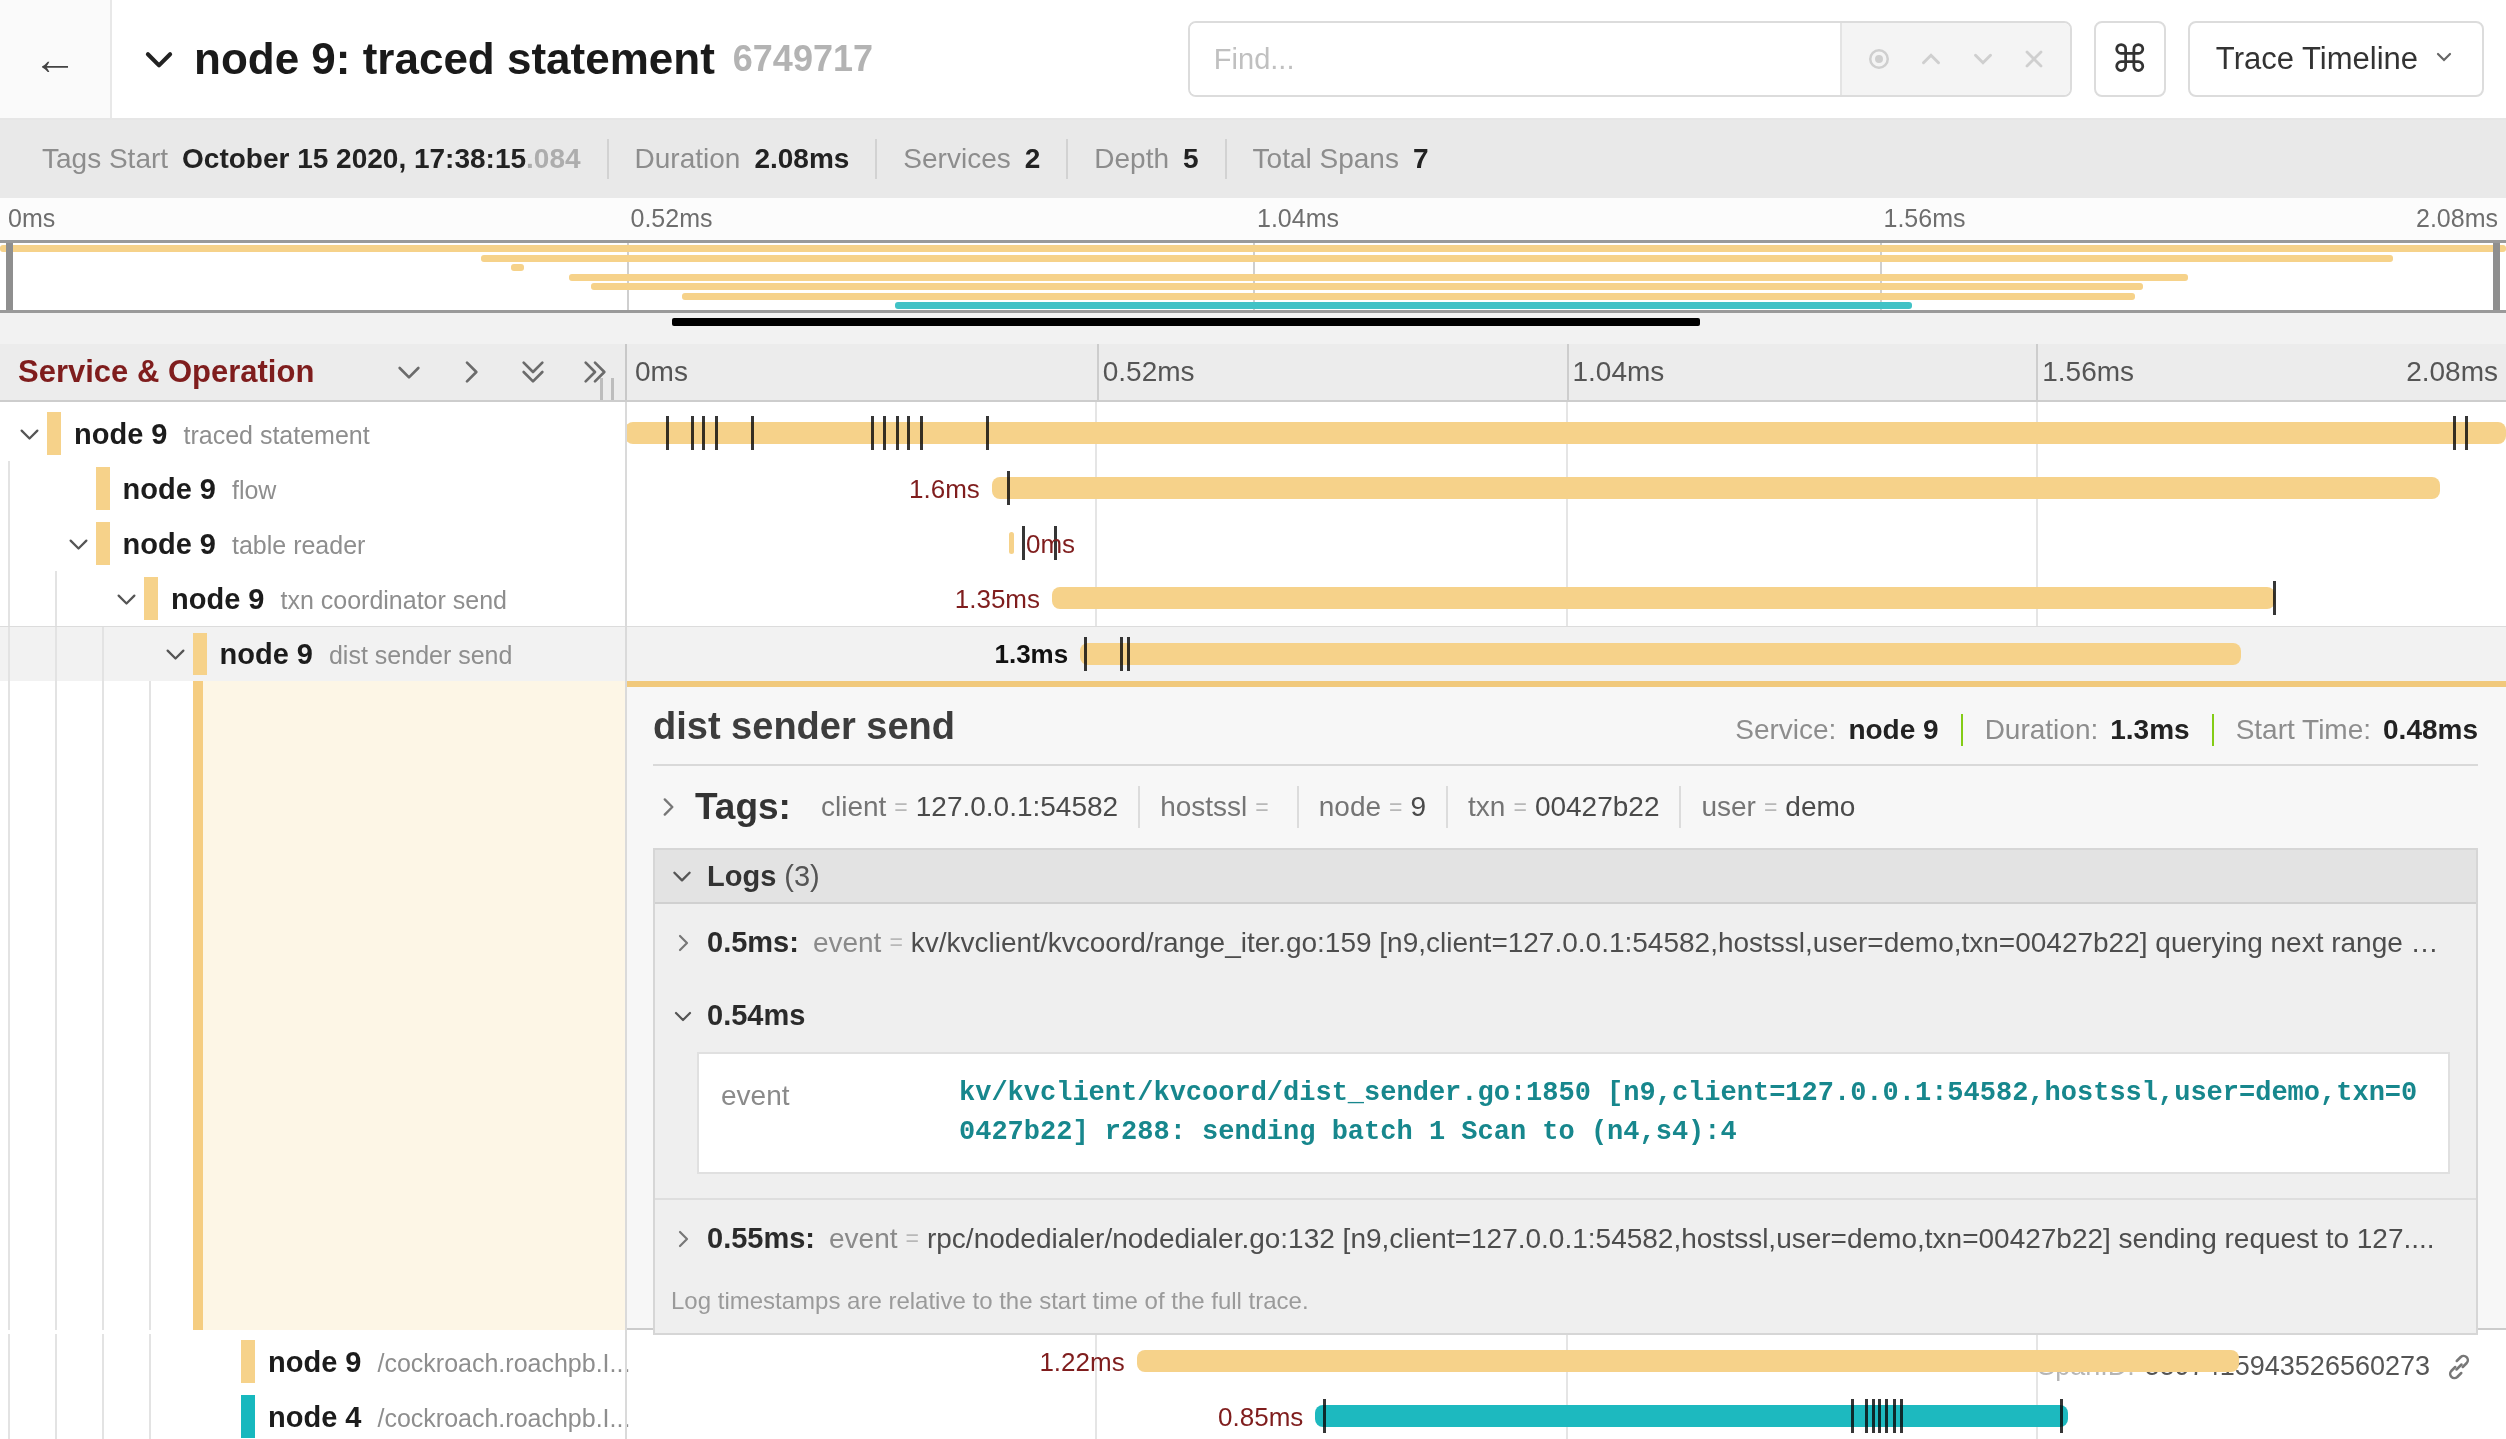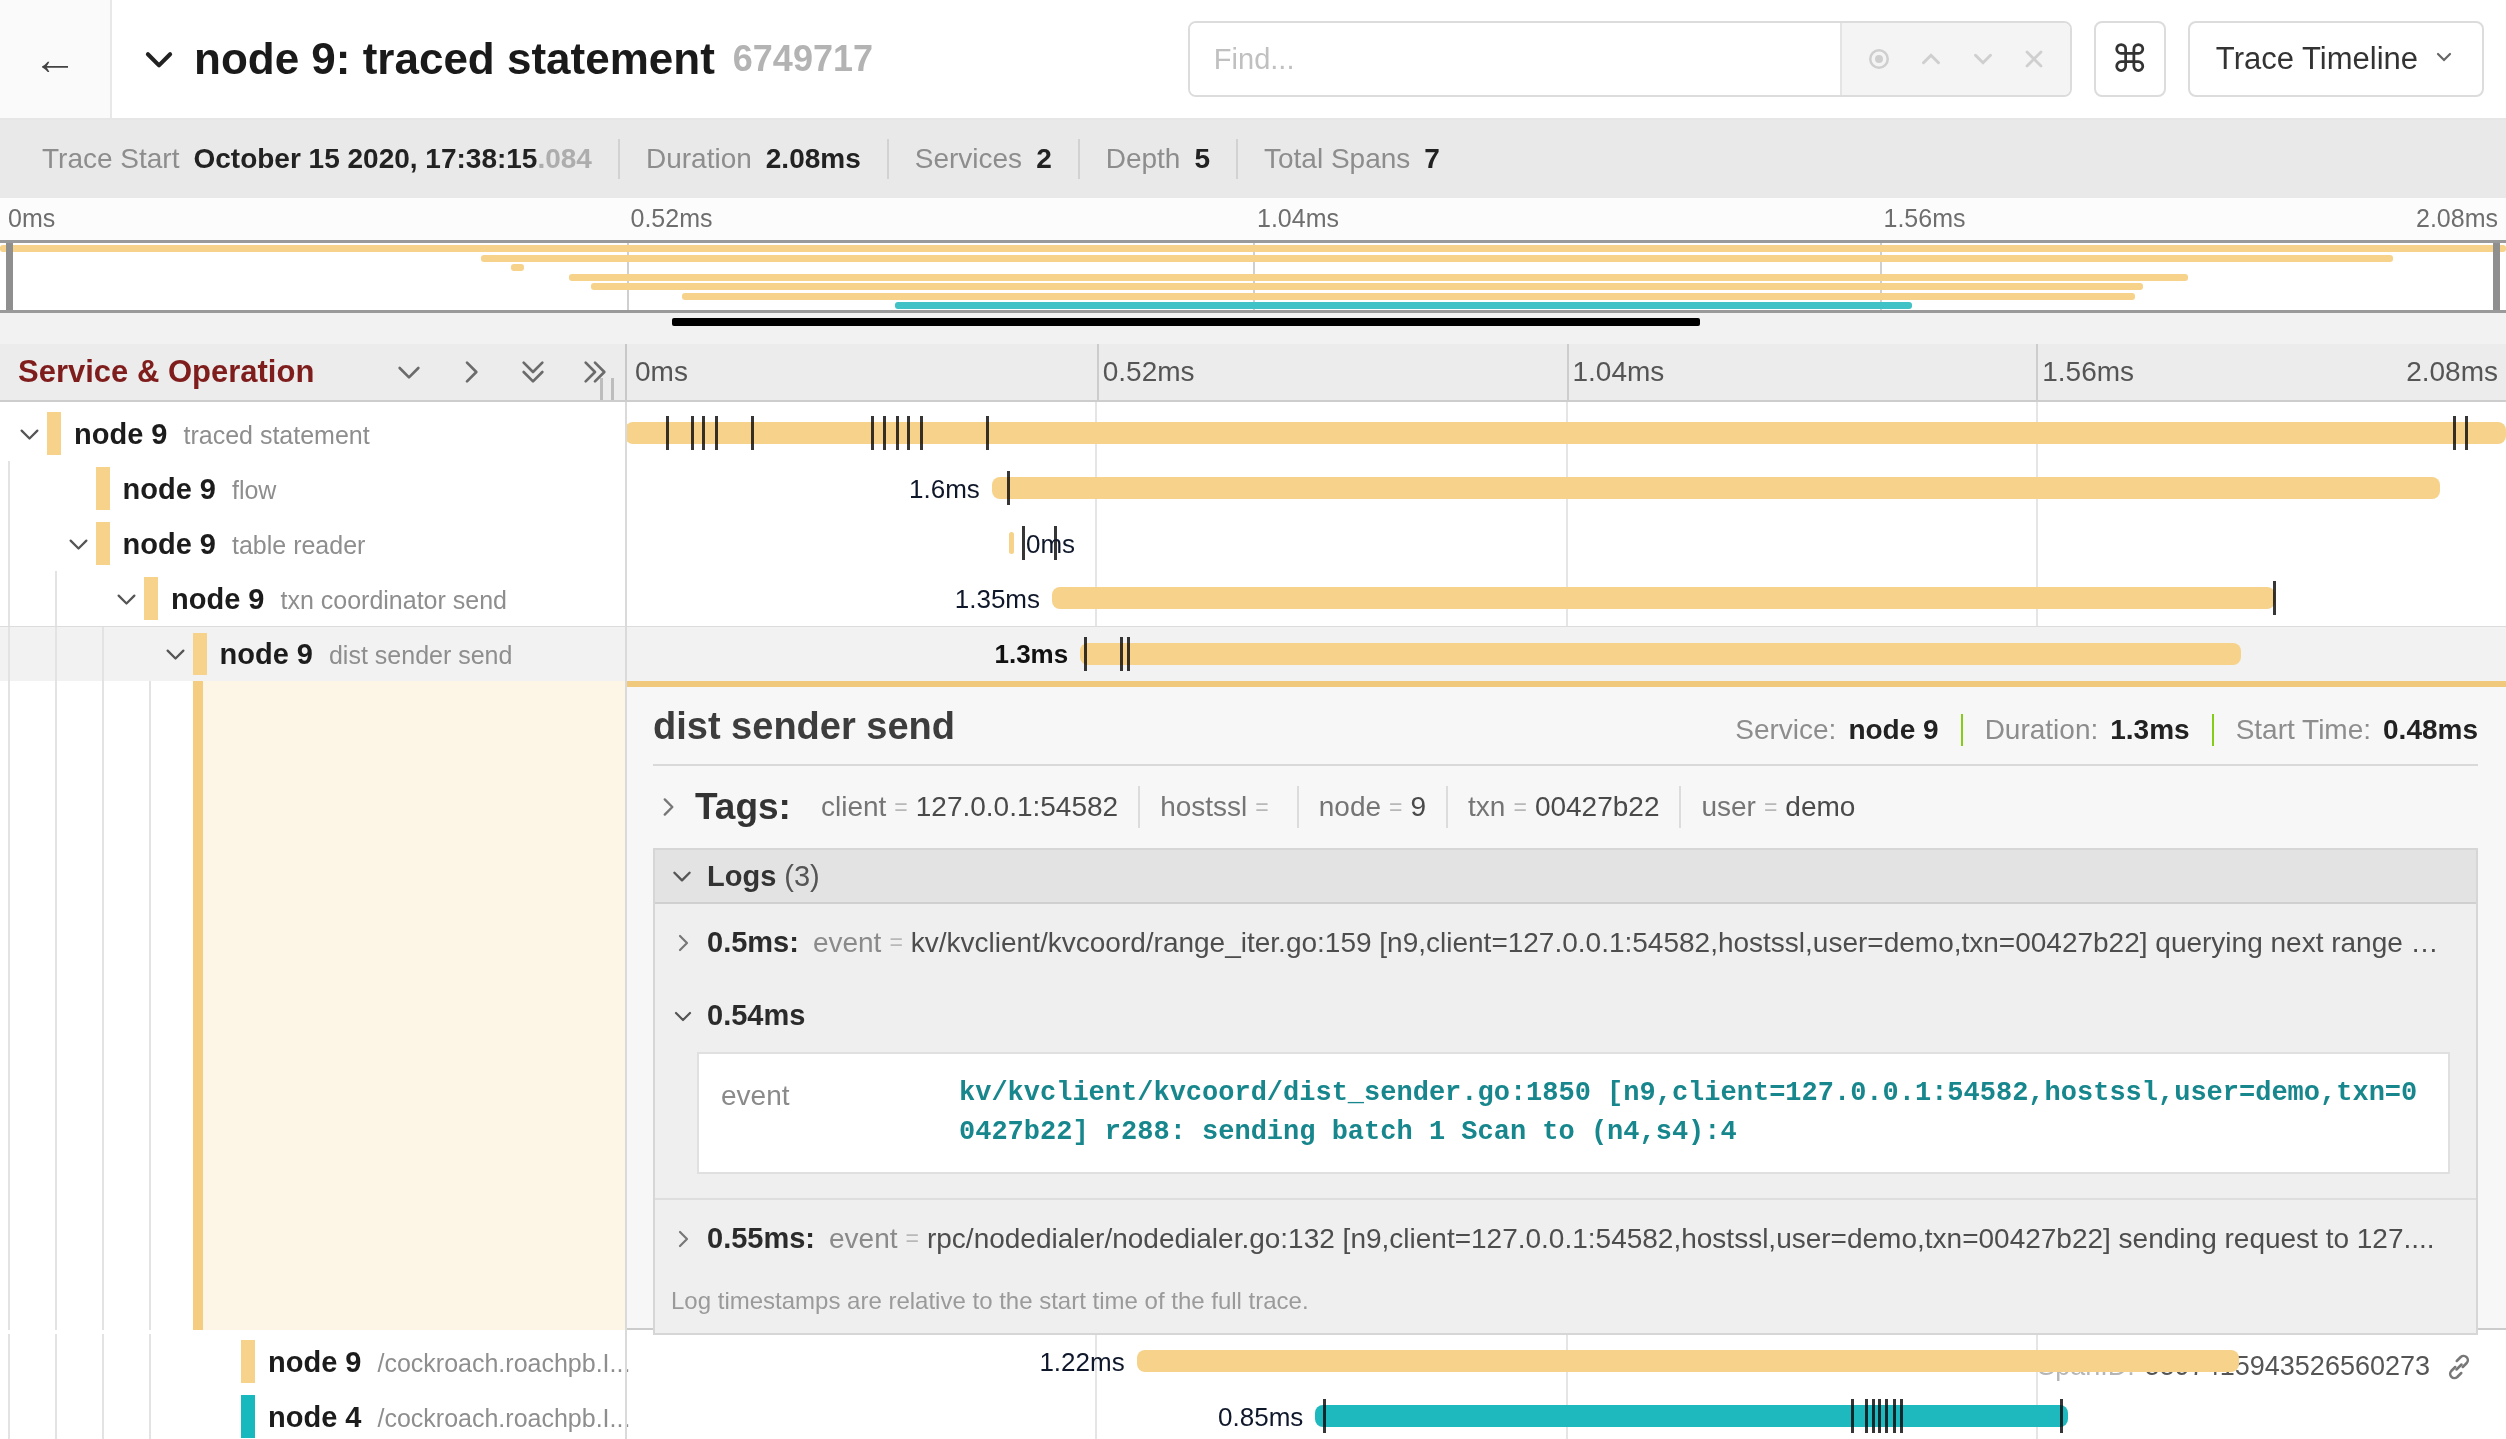--- a/index.html
+++ b/index.html
@@ -81,21 +81,21 @@
   .svc-bar { position:absolute; top:6px; bottom:6px; width:14px; }
   .svc-bar.y { background:#f6d28a; }
   .svc-bar.t { background:#17b8be; }
   .svc-name { position:absolute; top:50%; transform:translateY(-50%); font-size:29px; font-weight:600;
     color:#1c1c1c; white-space:nowrap; cursor:pointer; }
   .op-name { font-size:25px; font-weight:400; color:#8e8e8e; margin-left:16px; }
   .row-right { position:relative; flex:1; height:100%; }
   .span-bar { position:absolute; top:16px; height:22px; border-radius:8px; min-width:4px; cursor:pointer; }
   .span-bar.y { background:#f6d28a; }
   .span-bar.t { background:#1db9bf; }
-  .bar-label { position:absolute; top:50%; transform:translateY(-50%); font-size:26px; color:#0f172a; white-space:nowrap; }
+  .bar-label { position:absolute; top:50%; transform:translateY(-50%); font-size:26px; color:#7f1d1d; white-space:nowrap; }
   .bar-label.strong { color:#111; font-weight:bold; }
   .log-tick { position:absolute; top:10px; height:34px; width:3px; background:rgba(10,10,10,.82); }
 
   
   .detail-row { position:relative; width:100%; height:649px; display:flex; }
   .detail-left { position:relative; width:625px; flex:none; background:#fff; }
   .detail-left .accent { position:absolute; left:193px; top:0; bottom:0; width:10px; background:#f5cd81; }
   .detail-left .fill { position:absolute; left:203px; top:0; bottom:0; right:0; background:#fdf6e6; }
   .detail-panel { position:relative; flex:1; background:#f7f7f7; border-top:6px solid #f1c97c;
     border-bottom:2px solid #cccccc; padding:18px 28px 0 28px; }
@@ -195,21 +195,21 @@
       <span class="caret">
         <svg width="24" height="24" viewBox="0 0 24 24" fill="none" stroke="currentColor" stroke-width="2.2" stroke-linecap="round">
             <polyline points="6 9 12 15 18 9"></polyline>
           </svg>
       </span>
     </button>
   </div>
 
   <div class="summary-bar" id="summary-bar">
       <div class="sum-item">
-        <span class="sum-label">Trace Start</span>
+        <span class="sum-label">Tags Start</span>
         <span class="sum-value">October 15 2020, 17:38:15</span>
         <span class="sum-suffix">.084</span>
       </div>
       <div class="sum-item">
         <span class="sum-label">Duration</span>
         <span class="sum-value">2.08ms</span>
       </div>
       <div class="sum-item">
         <span class="sum-label">Services</span>
         <span class="sum-value">2</span>

